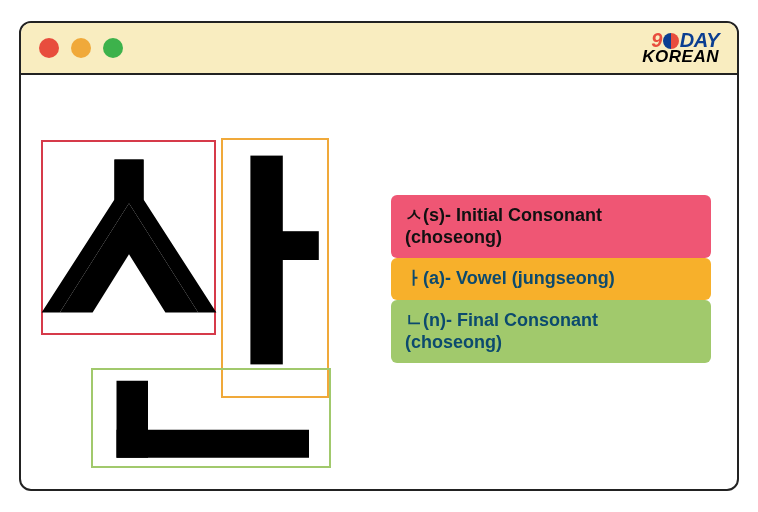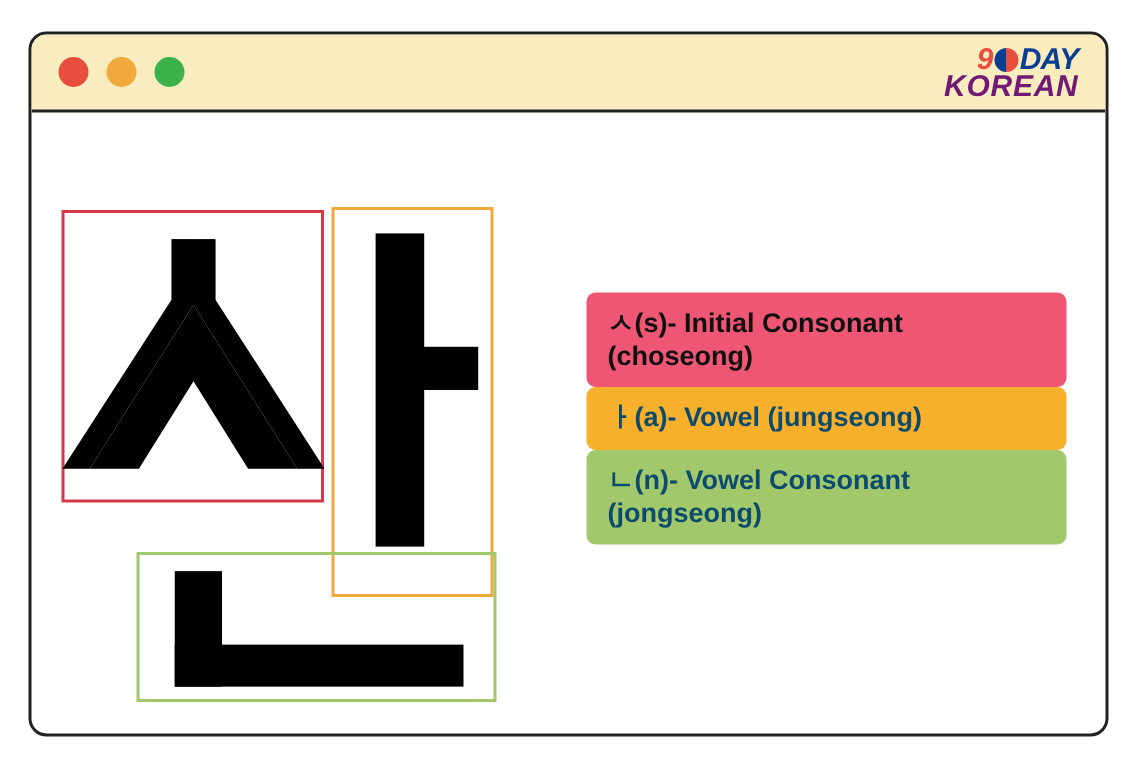--- a/index.html
+++ b/index.html
@@ -62,22 +62,22 @@
   .logo-top .zero {
     display: inline-block;
     width: 16px;
     height: 16px;
     border-radius: 50%;
     background: conic-gradient(#e84d3d 0 50%, #0b3e91 50% 100%);
     vertical-align: -2px;
     margin: 0 1px;
   }
   .logo-bottom {
-    color: #701a75;
-    font-size: 20px;
+    color: #000000;
+    font-size: 17px;
     letter-spacing: 0.5px;
   }
 
   .content {
     position: relative;
     width: 100%;
     height: calc(100% - 52px);
   }
 
   
@@ -207,18 +207,18 @@
     </div>
 
     <div class="labels">
       <div class="label label-pink">
         <span>ㅅ(s)- Initial Consonant (choseong)</span>
       </div>
       <div class="label label-orange">
         <span>ㅏ(a)- Vowel (jungseong)</span>
       </div>
       <div class="label label-green">
-        <span>ㄴ(n)- Vowel Consonant (jongseong)</span>
+        <span>ㄴ(n)- Final Consonant (choseong)</span>
       </div>
     </div>
 
   </div>
 </div>
 
 </body></html>

